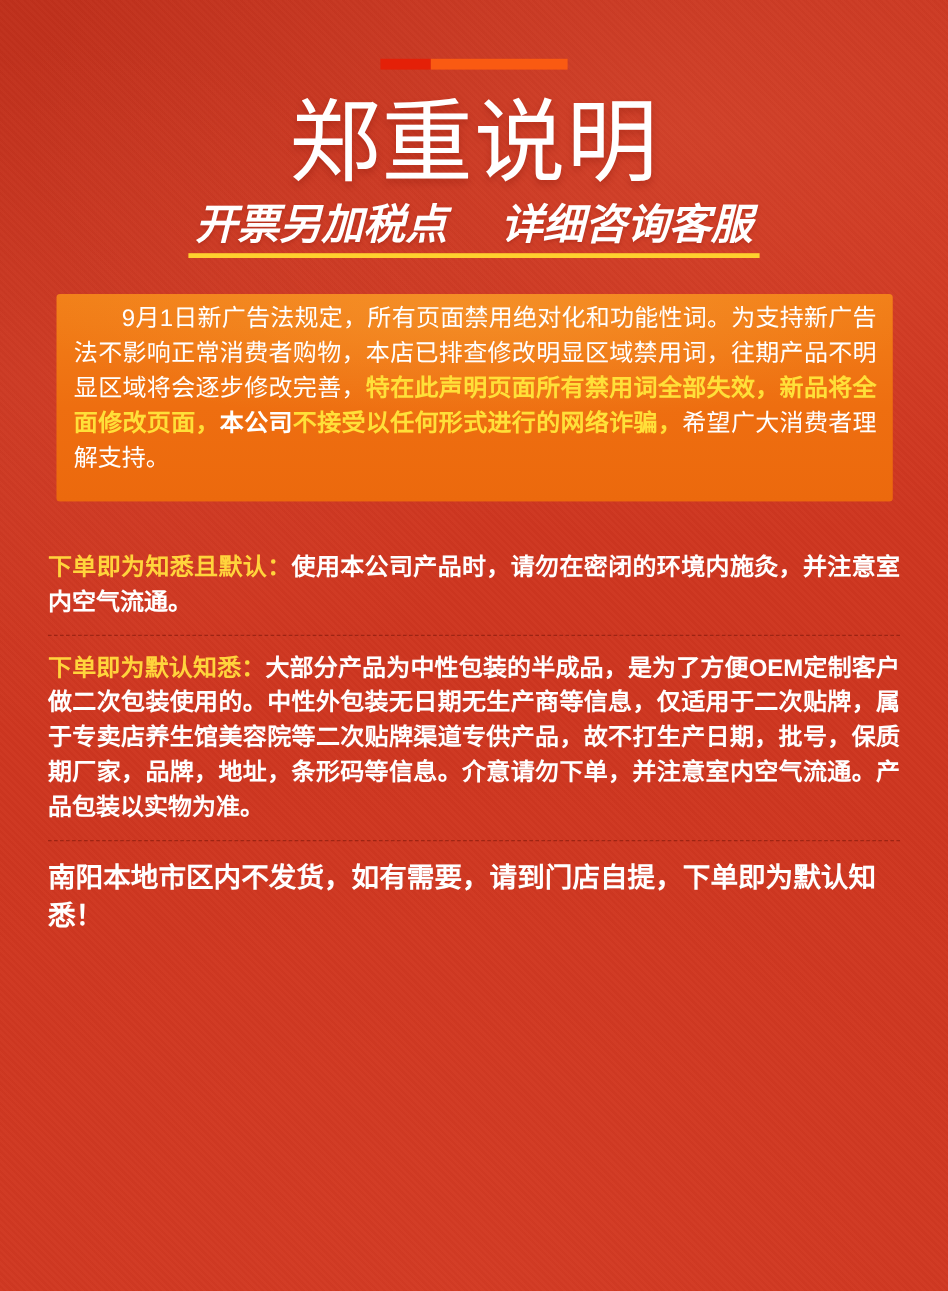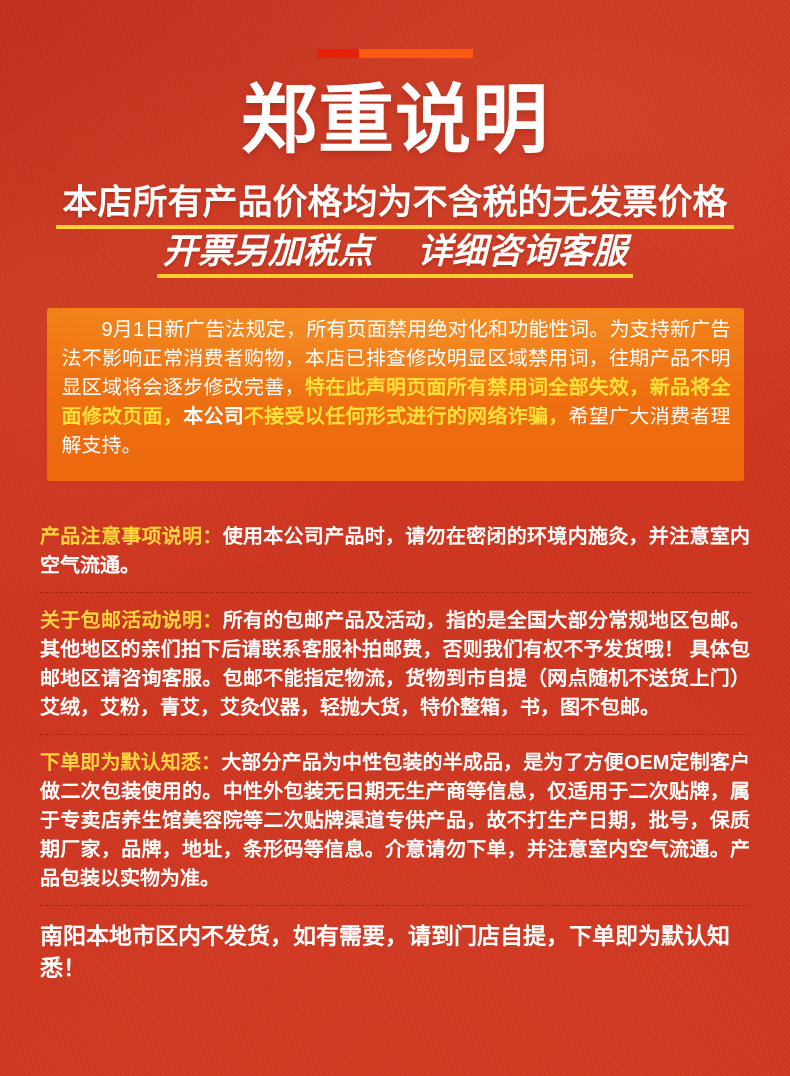--- a/index.html
+++ b/index.html
@@ -12,21 +12,21 @@
       radial-gradient(80% 45% at 8% 30%, rgba(255,120,90,.13), transparent 60%),
       radial-gradient(130% 70% at 50% 100%, rgba(255,105,75,.10), transparent 65%),
       linear-gradient(155deg, rgba(100,12,4,.14), transparent 42%),
       repeating-linear-gradient(45deg, rgba(255,255,255,.016) 0 2px, rgba(0,0,0,.016) 2px 4px);
   }
   .decor-bar{width:156px;height:9px;margin:49px auto 0;display:flex;}
   .decor-left{width:42px;height:100%;background:#e42008;}
   .decor-right{flex:1;height:100%;background:#fa5a12;}
   .title{
     margin:24px 0 12px;text-align:center;color:#ffffff;
-    font-size:76px;line-height:1;font-weight:bold;letter-spacing:1px;
+    font-size:76px;line-height:1;font-weight:normal;letter-spacing:1px;
     text-shadow:0 3px 6px rgba(120,15,5,.28);
   }
   .subtitle{text-align:center;margin-top:26px;}
   .subtitle.second{margin-top:4px;font-style:italic;}
   .subtitle .u{
     display:inline-block;color:#ffffff;font-weight:bold;
     font-size:35px;line-height:1.05;padding:0 6px 4px;
     border-bottom:4px solid #ffd12e;
     text-shadow:0 2px 3px rgba(120,15,5,.25);
   }
@@ -61,33 +61,31 @@
 
 <div>
 
   <div class="decor-bar">
       <span class="decor-left"></span>
       <span class="decor-right"></span>
     </div>
 
   <h1 class="title">郑重说明</h1>
 
-  <div class="subtitle"><span class="u">本店所有产品价格均为不含税的无发票价格</span></div>
 
   <div class="subtitle second"><span class="u">开票另加税点　 详细咨询客服</span></div>
 
   <div class="notice-box">
     <p><span class="n">9月1日新广告法规定，所有页面禁用绝对化和功能性词。为支持新广告法不影响正常消费者购物，本店已排查修改明显区域禁用词，往期产品不明显区域将会逐步修改完善，</span><span class="em">特在此声明页面所有禁用词全部失效，新品将全面修改页面，</span><span class="b">本公司</span><span class="em">不接受以任何形式进行的网络诈骗，</span><span class="n">希望广大消费者理解支持。</span></p>
   </div>
 
   <div class="sections">
 
-    <div class="sec"><span class="h">产品注意事项说明：</span><span class="t">使用本公司产品时，请勿在密闭的环境内施灸，并注意室内空气流通。</span></div>
+    <div class="sec"><span class="h">下单即为知悉且默认：</span><span class="t">使用本公司产品时，请勿在密闭的环境内施灸，并注意室内空气流通。</span></div>
 
-    <div class="sec"><span class="h">关于包邮活动说明：</span><span class="t">所有的包邮产品及活动，指的是全国大部分常规地区包邮。其他地区的亲们拍下后请联系客服补拍邮费，否则我们有权不予发货哦！ 具体包邮地区请咨询客服。包邮不能指定物流，货物到市自提（网点随机不送货上门）艾绒，艾粉，青艾，艾灸仪器，轻抛大货，特价整箱，书，图不包邮。</span></div>
 
     <div class="sec"><span class="h">下单即为默认知悉：</span><span class="t">大部分产品为中性包装的半成品，是为了方便OEM定制客户做二次包装使用的。中性外包装无日期无生产商等信息，仅适用于二次贴牌，属于专卖店养生馆美容院等二次贴牌渠道专供产品，故不打生产日期，批号，保质期厂家，品牌，地址，条形码等信息。介意请勿下单，并注意室内空气流通。产品包装以实物为准。</span></div>
 
 
     <div class="footer-note">南阳本地市区内不发货，如有需要，请到门店自提，下单即为默认知悉！</div>
 
   </div>
 
 </div>
 

